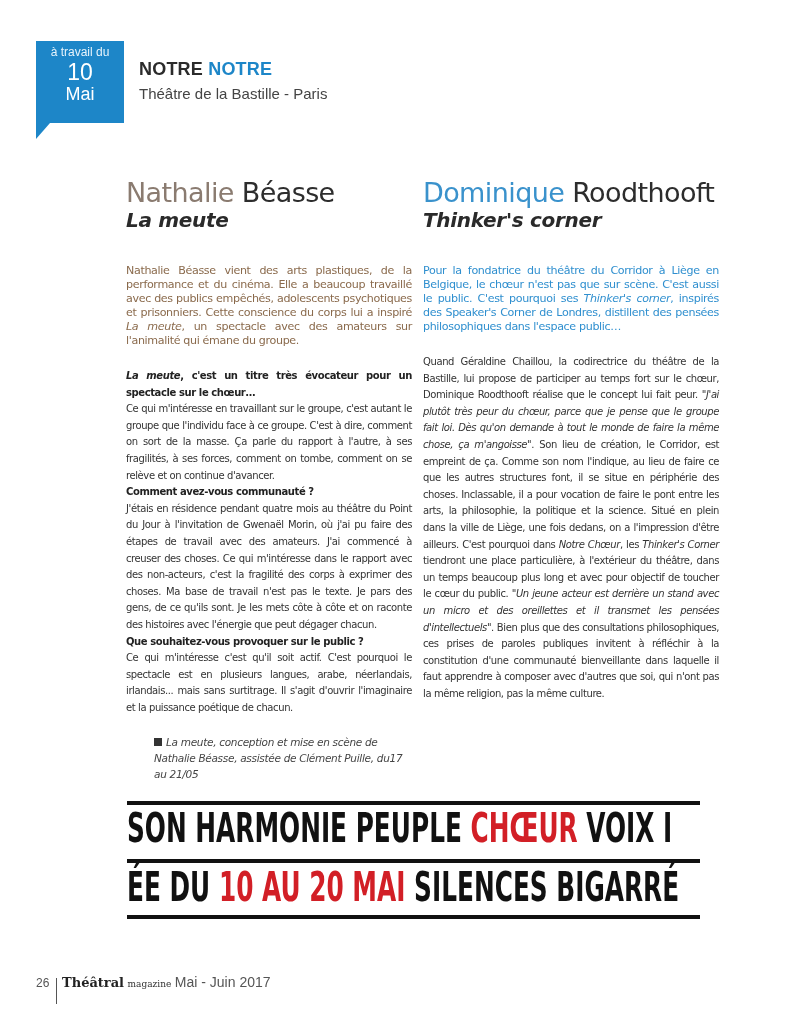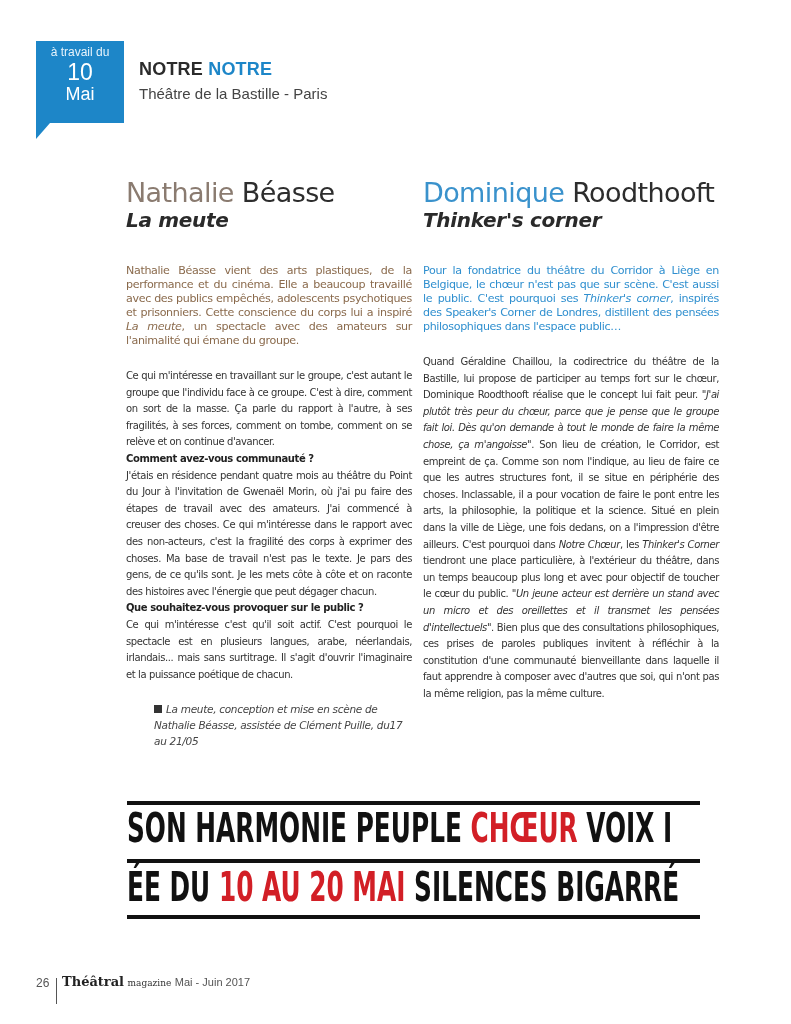--- a/index.html
+++ b/index.html
@@ -41,21 +41,21 @@
   .banner .rule { position: absolute; left: 0; right: 0; height: 4px; background: #111; }
   .banner .row { position: absolute; left: 0; white-space: nowrap; font-family: "DejaVu Sans", sans-serif; font-weight: bold; font-size: 40px; color: #111; transform: scaleX(0.62); transform-origin: left top; letter-spacing: 0px; }
   .banner .red { color: #d21f26; }
 
   .footer { position: absolute; left: 36px; top: 976px; font-size: 11px; color: #333; }
   .footer .page-num { position: absolute; left: 0; top: 0; font-family: "Liberation Sans", sans-serif; font-size: 12px; color: #555; }
   .footer .vline { position: absolute; left: 20px; top: 2px; width: 1px; height: 26px; background: #555; }
   .footer .mag { position: absolute; left: 26px; top: -2px; white-space: nowrap; }
   .footer .brand { font-family: "DejaVu Serif", serif; font-weight: bold; font-size: 13px; color: #222; }
   .footer .sub { font-family: "DejaVu Serif", serif; font-size: 9px; color: #333; }
-  .footer .issue { font-family: "Liberation Sans", sans-serif; font-size: 11px; color: #555; }
+  .footer .issue { font-family: "Liberation Sans", sans-serif; font-size: 14px; color: #555; }
 </style>
 </head>
 <body>
 
 <div class="date-flag">
   <span class="pre">à travail du</span>
   <span class="day">10</span>
   <span class="month">Mai</span>
 </div>
 <div class="event-title">
@@ -65,20 +65,21 @@
 
 <div class="col left">
   <div class="author">
     <span class="first">Nathalie </span><span class="last">Béasse</span>
   </div>
   <div class="show-title">La meute</div>
   <div class="lead">
     <span>Nathalie Béasse vient des arts plastiques, de la performance et du cinéma. Elle a beaucoup travaillé avec des publics empêchés, adolescents psychotiques et prisonniers. Cette conscience du corps lui a inspiré </span><em>La meute</em><span>, un spectacle avec des amateurs sur l'animalité qui émane du groupe.</span>
   </div>
   <div class="body">
+    <p class="q"><em>La meute</em><span>, c'est un titre très évocateur pour un spectacle sur le chœur…</span></p>
     <p>Ce qui m'intéresse en travaillant sur le groupe, c'est autant le groupe que l'individu face à ce groupe. C'est à dire, comment on sort de la masse. Ça parle du rapport à l'autre, à ses fragilités, à ses forces, comment on tombe, comment on se relève et on continue d'avancer.</p>
     <p class="q">Comment avez-vous communauté ?</p>
     <p>J'étais en résidence pendant quatre mois au théâtre du Point du Jour à l'invitation de Gwenaël Morin, où j'ai pu faire des étapes de travail avec des amateurs. J'ai commencé à creuser des choses. Ce qui m'intéresse dans le rapport avec des non-acteurs, c'est la fragilité des corps à exprimer des choses. Ma base de travail n'est pas le texte. Je pars des gens, de ce qu'ils sont. Je les mets côte à côte et on raconte des histoires avec l'énergie que peut dégager chacun.</p>
     <p class="q">Que souhaitez-vous provoquer sur le public ?</p>
     <p>Ce qui m'intéresse c'est qu'il soit actif. C'est pourquoi le spectacle est en plusieurs langues, arabe, néerlandais, irlandais... mais sans surtitrage. Il s'agit d'ouvrir l'imaginaire et la puissance poétique de chacun.</p>
   </div>
   <div class="credits">
     <span class="sq"></span><span>La meute, conception et mise en scène de Nathalie Béasse, assistée de Clément Puille, du17 au 21/05</span>
   </div>
 </div>

